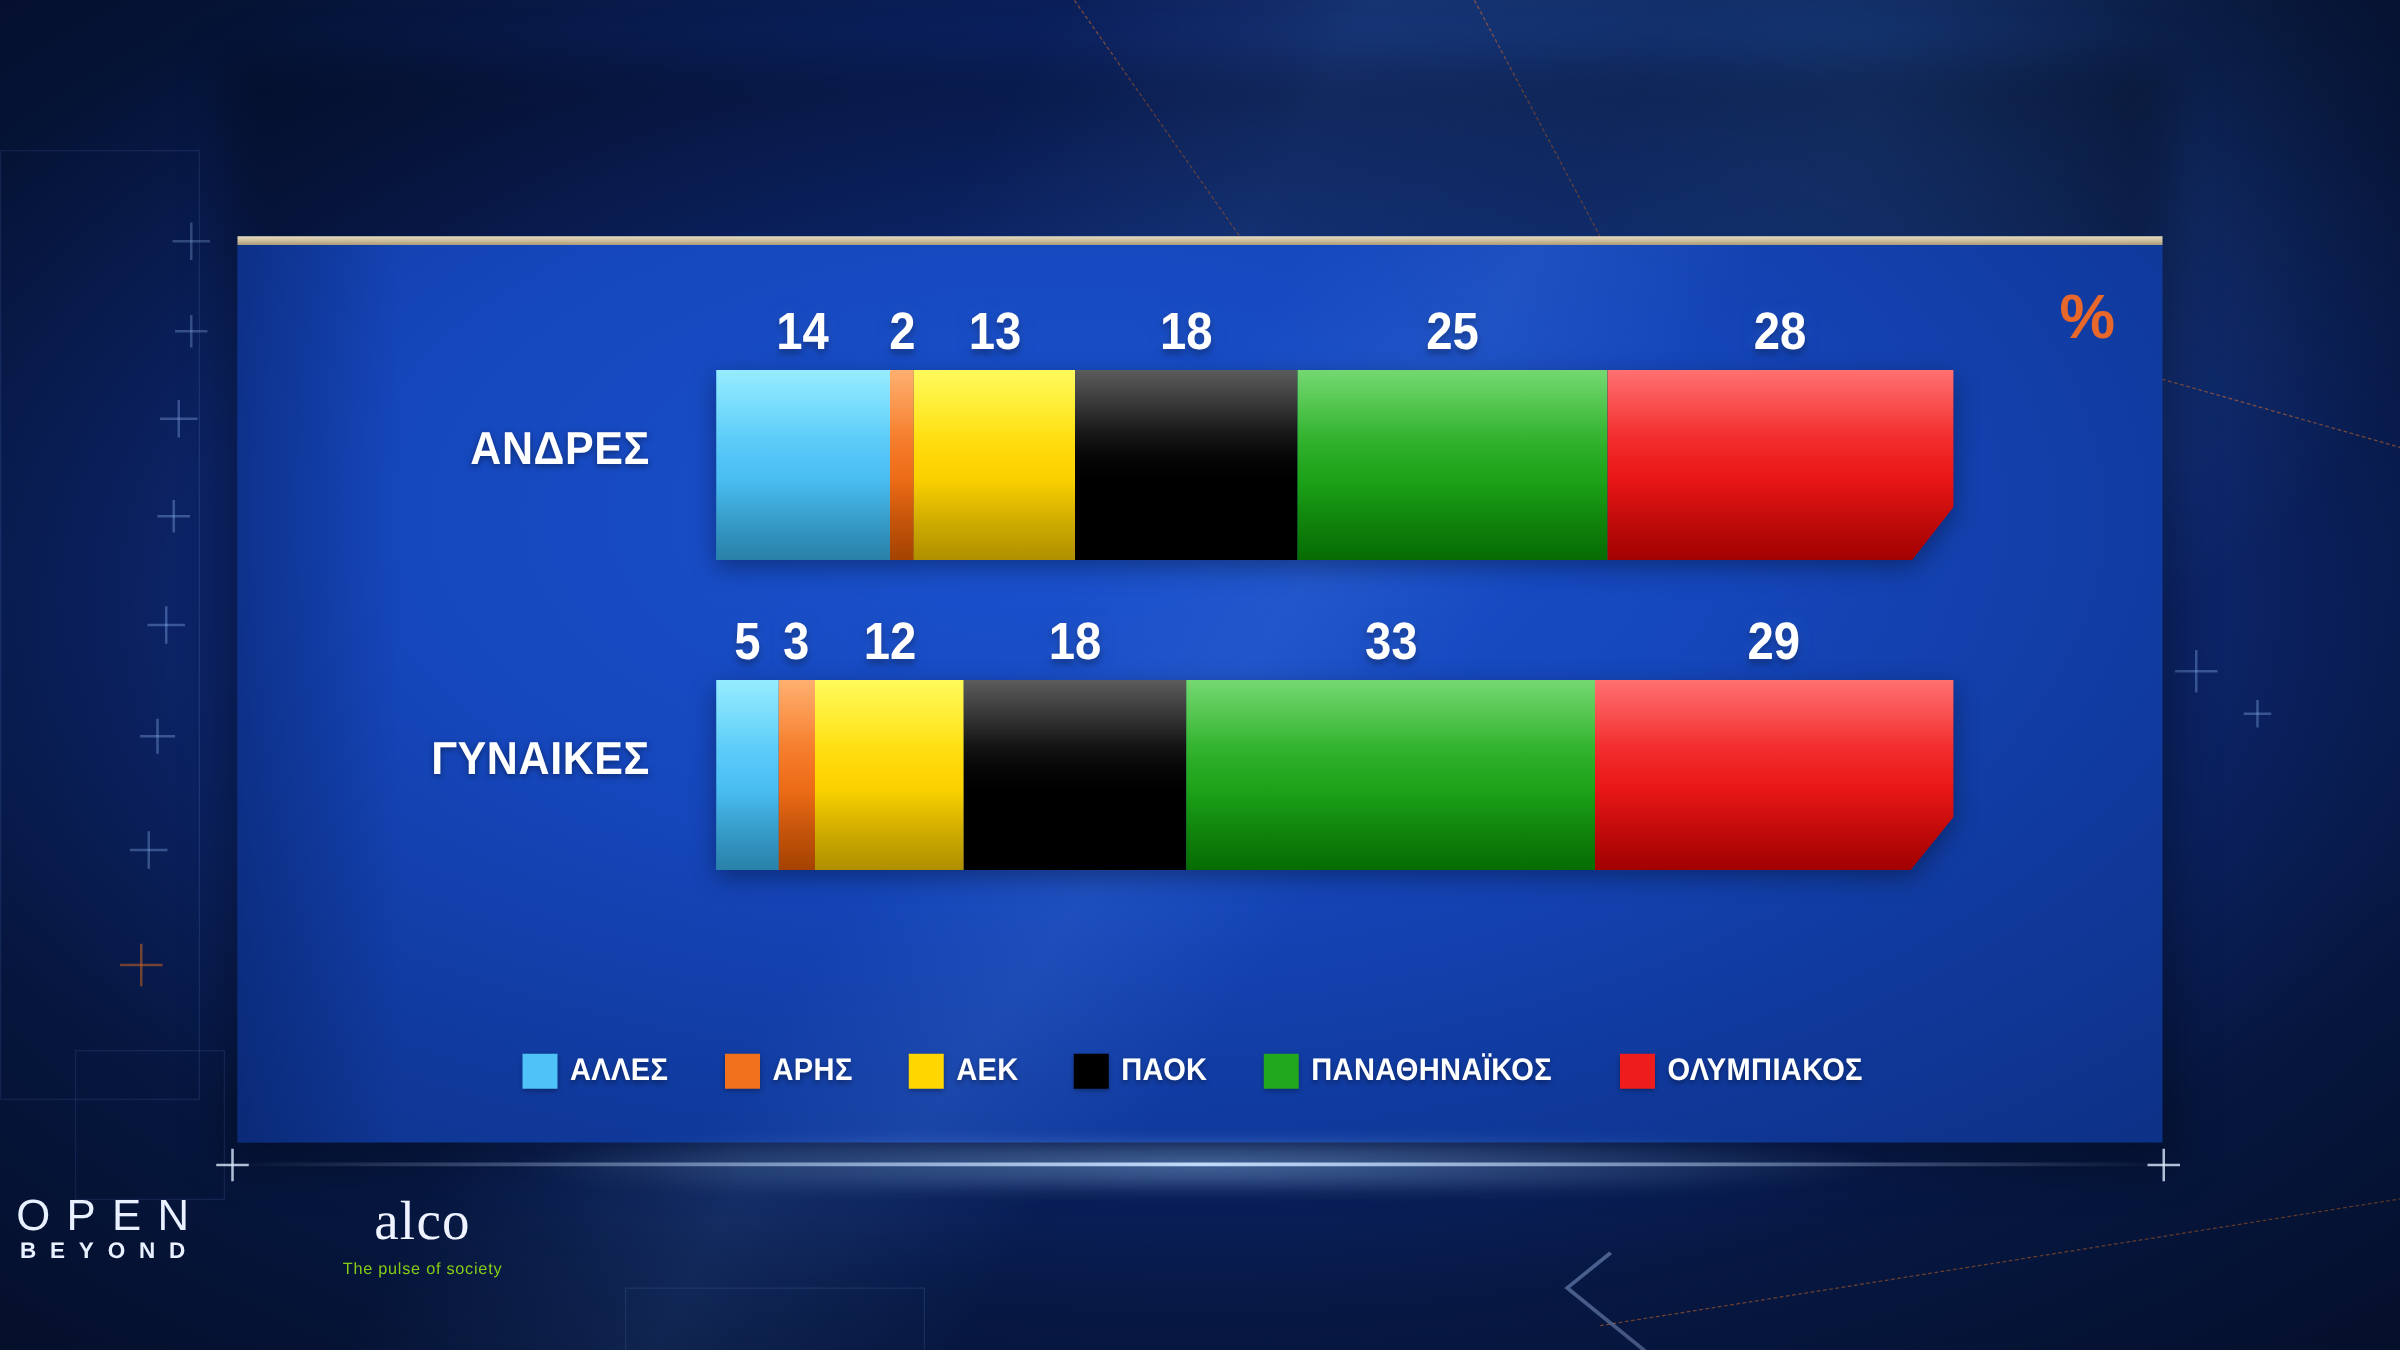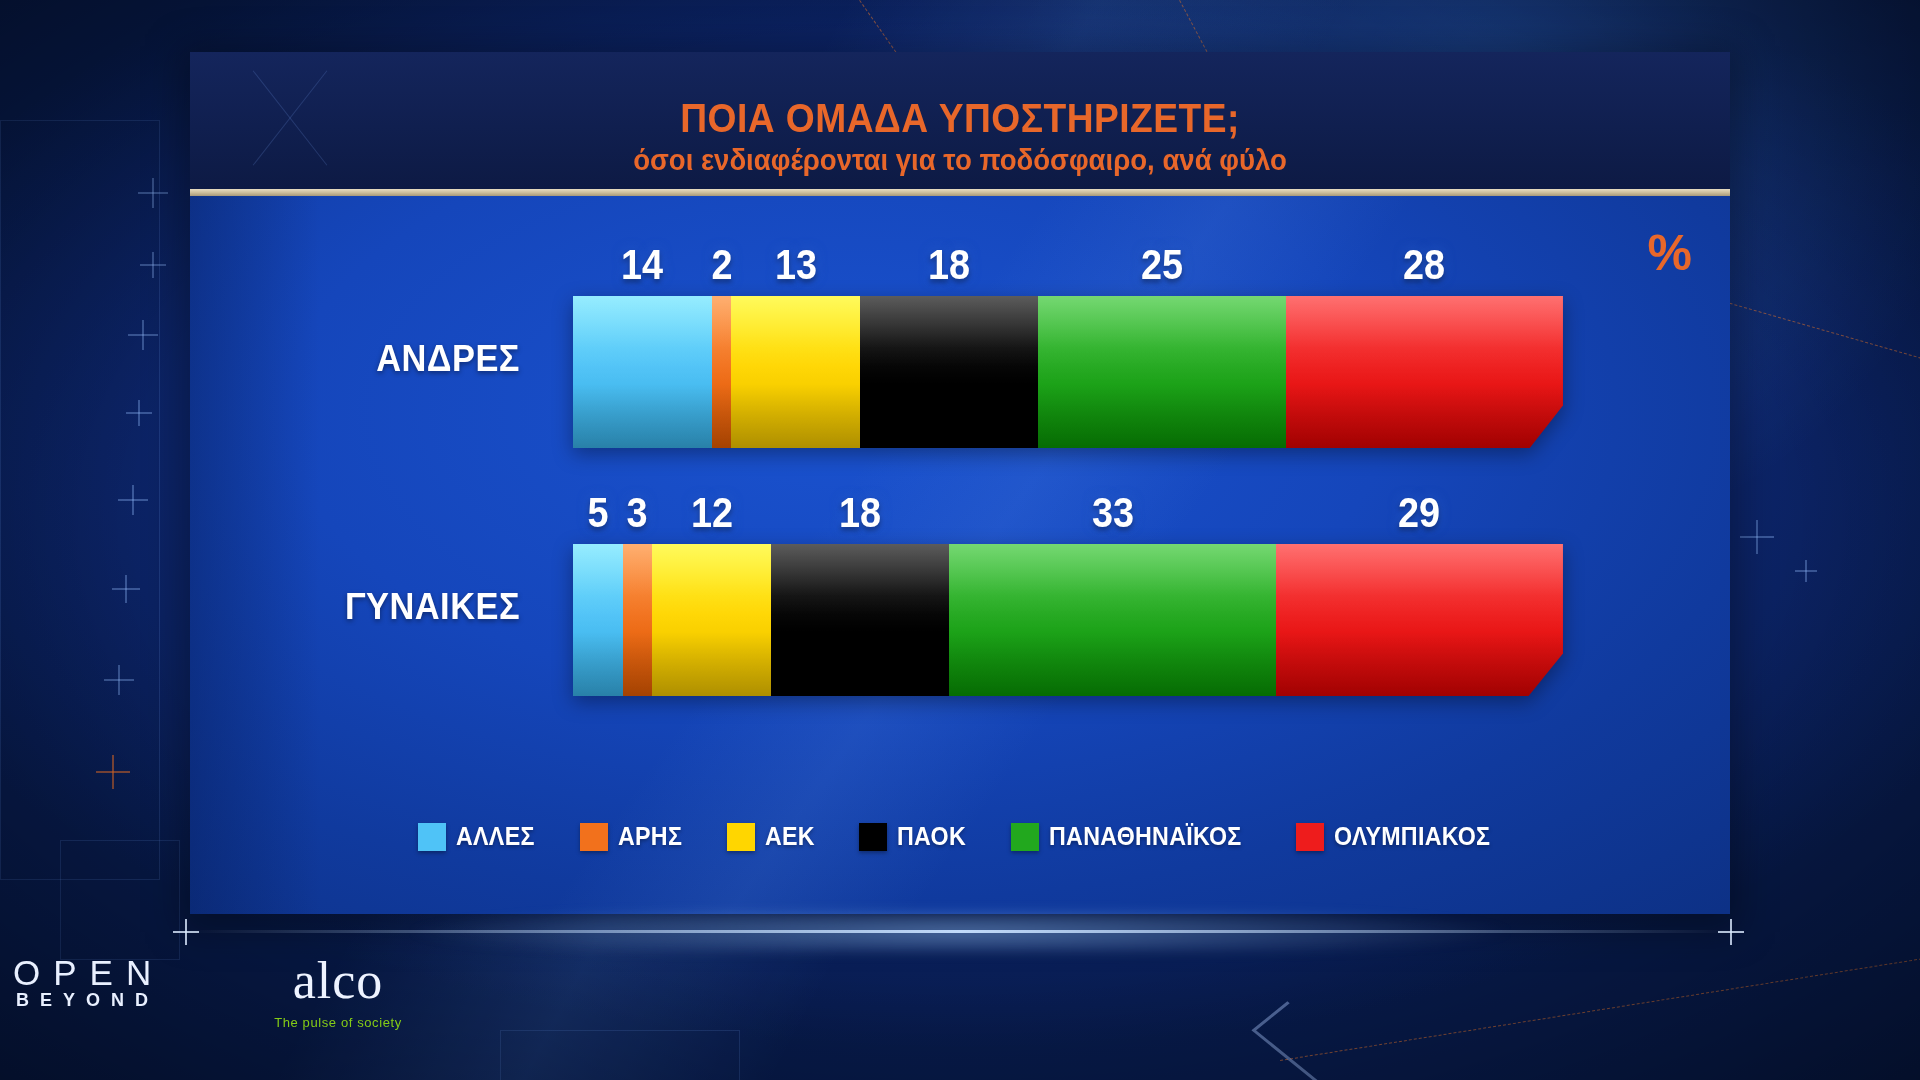--- a/index.html
+++ b/index.html
@@ -166,21 +166,21 @@
   }
 
   #men-bar-geom   { top:60px; height:152px; }
   #women-bar-geom { top:60px; height:152px; }
 
   
   #legend {
     position:absolute; left:0; top:626px; width:100%;
     display:flex; justify-content:center; align-items:center; gap:40px;
   }
-  .legend-item { display:flex; align-items:center; gap:10px; }
+  .legend-item { display:flex; align-items:center; gap:10px;margin-top:20px; }
   .legend-swatch {
     width:28px; height:28px; display:block;
     box-shadow:0 2px 4px rgba(0,0,0,.35);
   }
   .legend-label {
     color:#ffffff; font-weight:bold; font-size:25px; letter-spacing:.3px;
     transform:scaleX(.93); transform-origin:left center;
     white-space:nowrap;
     text-shadow:0 2px 4px rgba(0,0,0,.35);
   }
@@ -211,21 +211,21 @@
     font-size:35px; letter-spacing:13px; font-weight:300; line-height:1;
     text-indent:13px;
   }
   #open-beyond {
     font-size:18px; letter-spacing:11px; font-weight:700; 
     text-indent:11px;
   }
   #alco-logo { text-align:center; color:#eef3ff; }
   #alco-word {
     font-family:"Liberation Serif", serif;
-    font-size:52px; line-height:1; letter-spacing:1px;
+    font-size:44px; line-height:1; letter-spacing:1px;
   }
   #alco-tag { font-size:13px; margin-top:8px; letter-spacing:.6px; color:#84cc16; }
 </style>
 </head>
 <body>
 
 <div id="bg-base"></div>
 <div id="bg-sheen"></div>
 
 <div class="deco" style="inset:0;">
@@ -250,25 +250,20 @@
   <div class="gridbox" style="left:500px; top:1030px; width:240px; height:60px;"></div>
   <div class="gridbox" style="left:60px;  top:840px;  width:120px; height:120px;"></div>
   <div class="gridbox" style="left:0px;   top:120px;  width:160px; height:760px;"></div>
 </div>
 
 <div id="bg-vignette"></div>
 
 <div id="panel">
   <div id="panel-shadow"></div>
 
-  <div id="header">
-    <div id="header-x"></div>
-    <div id="title">ΠΟΙΑ ΟΜΑΔΑ ΥΠΟΣΤΗΡΙΖΕΤΕ;</div>
-    <div id="subtitle">όσοι ενδιαφέρονται για το ποδόσφαιρο, ανά φύλο</div>
-  </div>
 
   <div id="gold-rule"></div>
 
   <div id="plot">
     <div id="plot-edge-l"></div>
 
     <div id="pct">%</div>
 
     <div class="row" id="row-men">
       <div class="row-label">ΑΝΔΡΕΣ</div>

